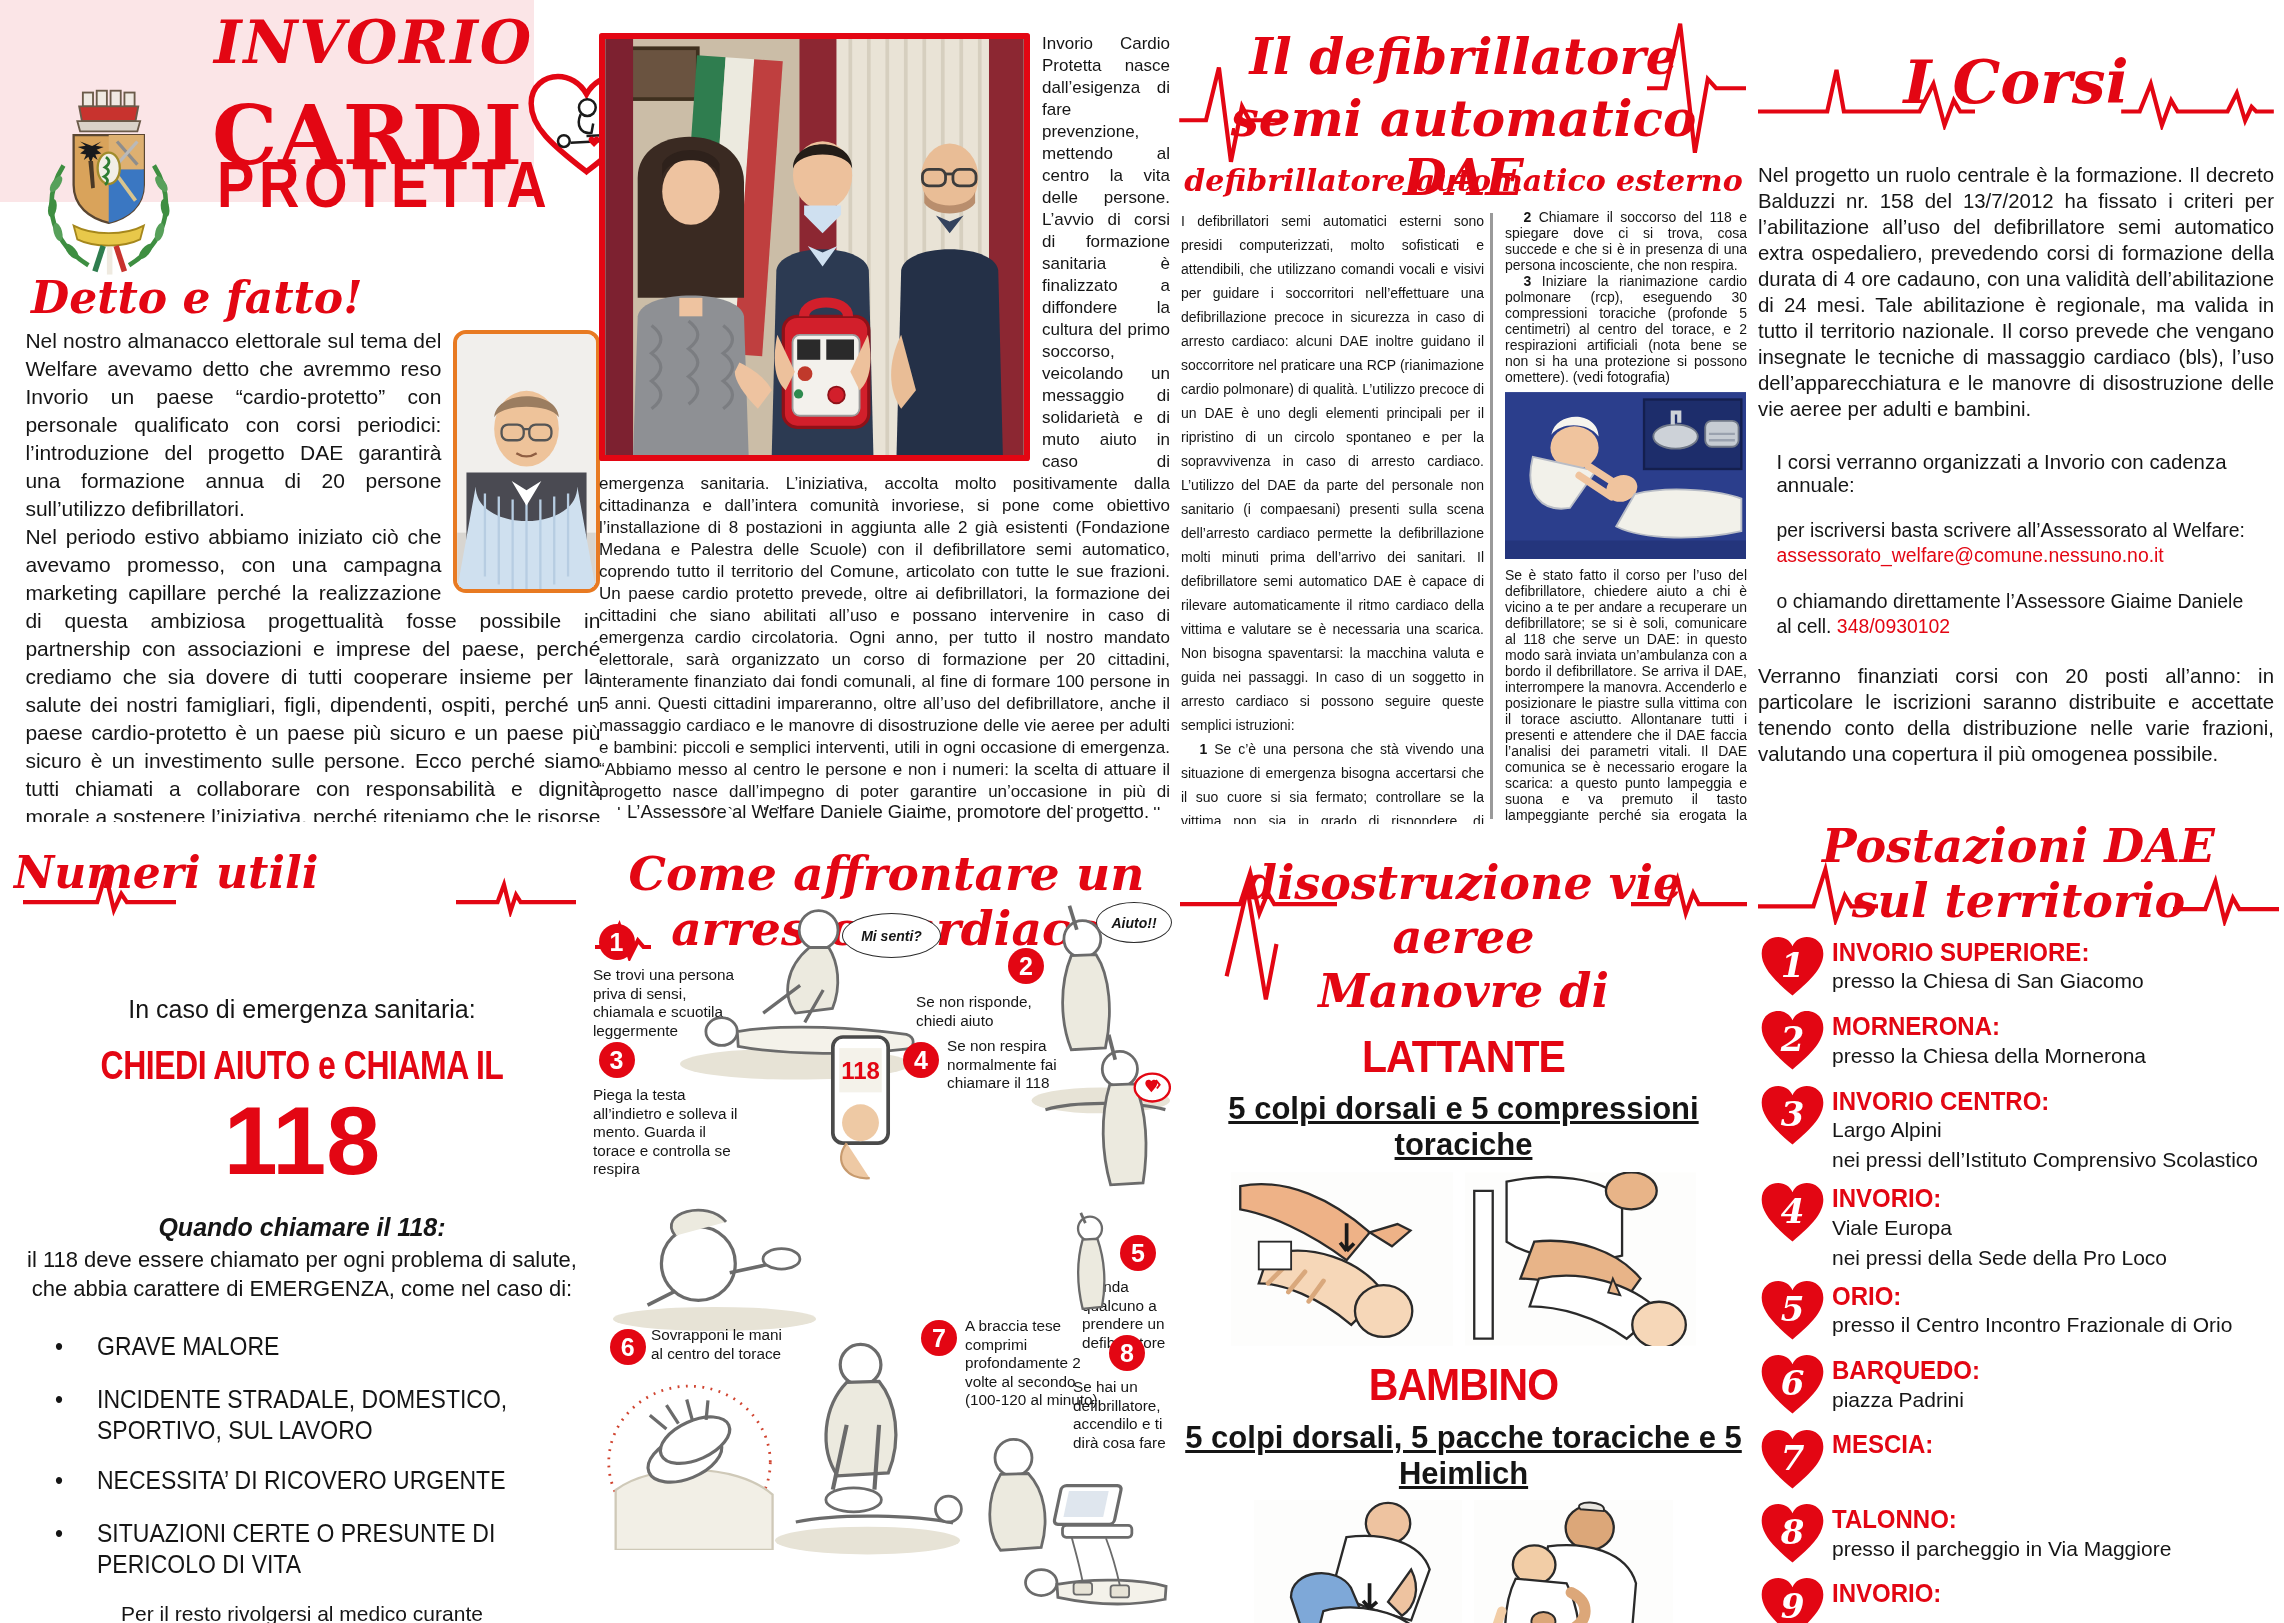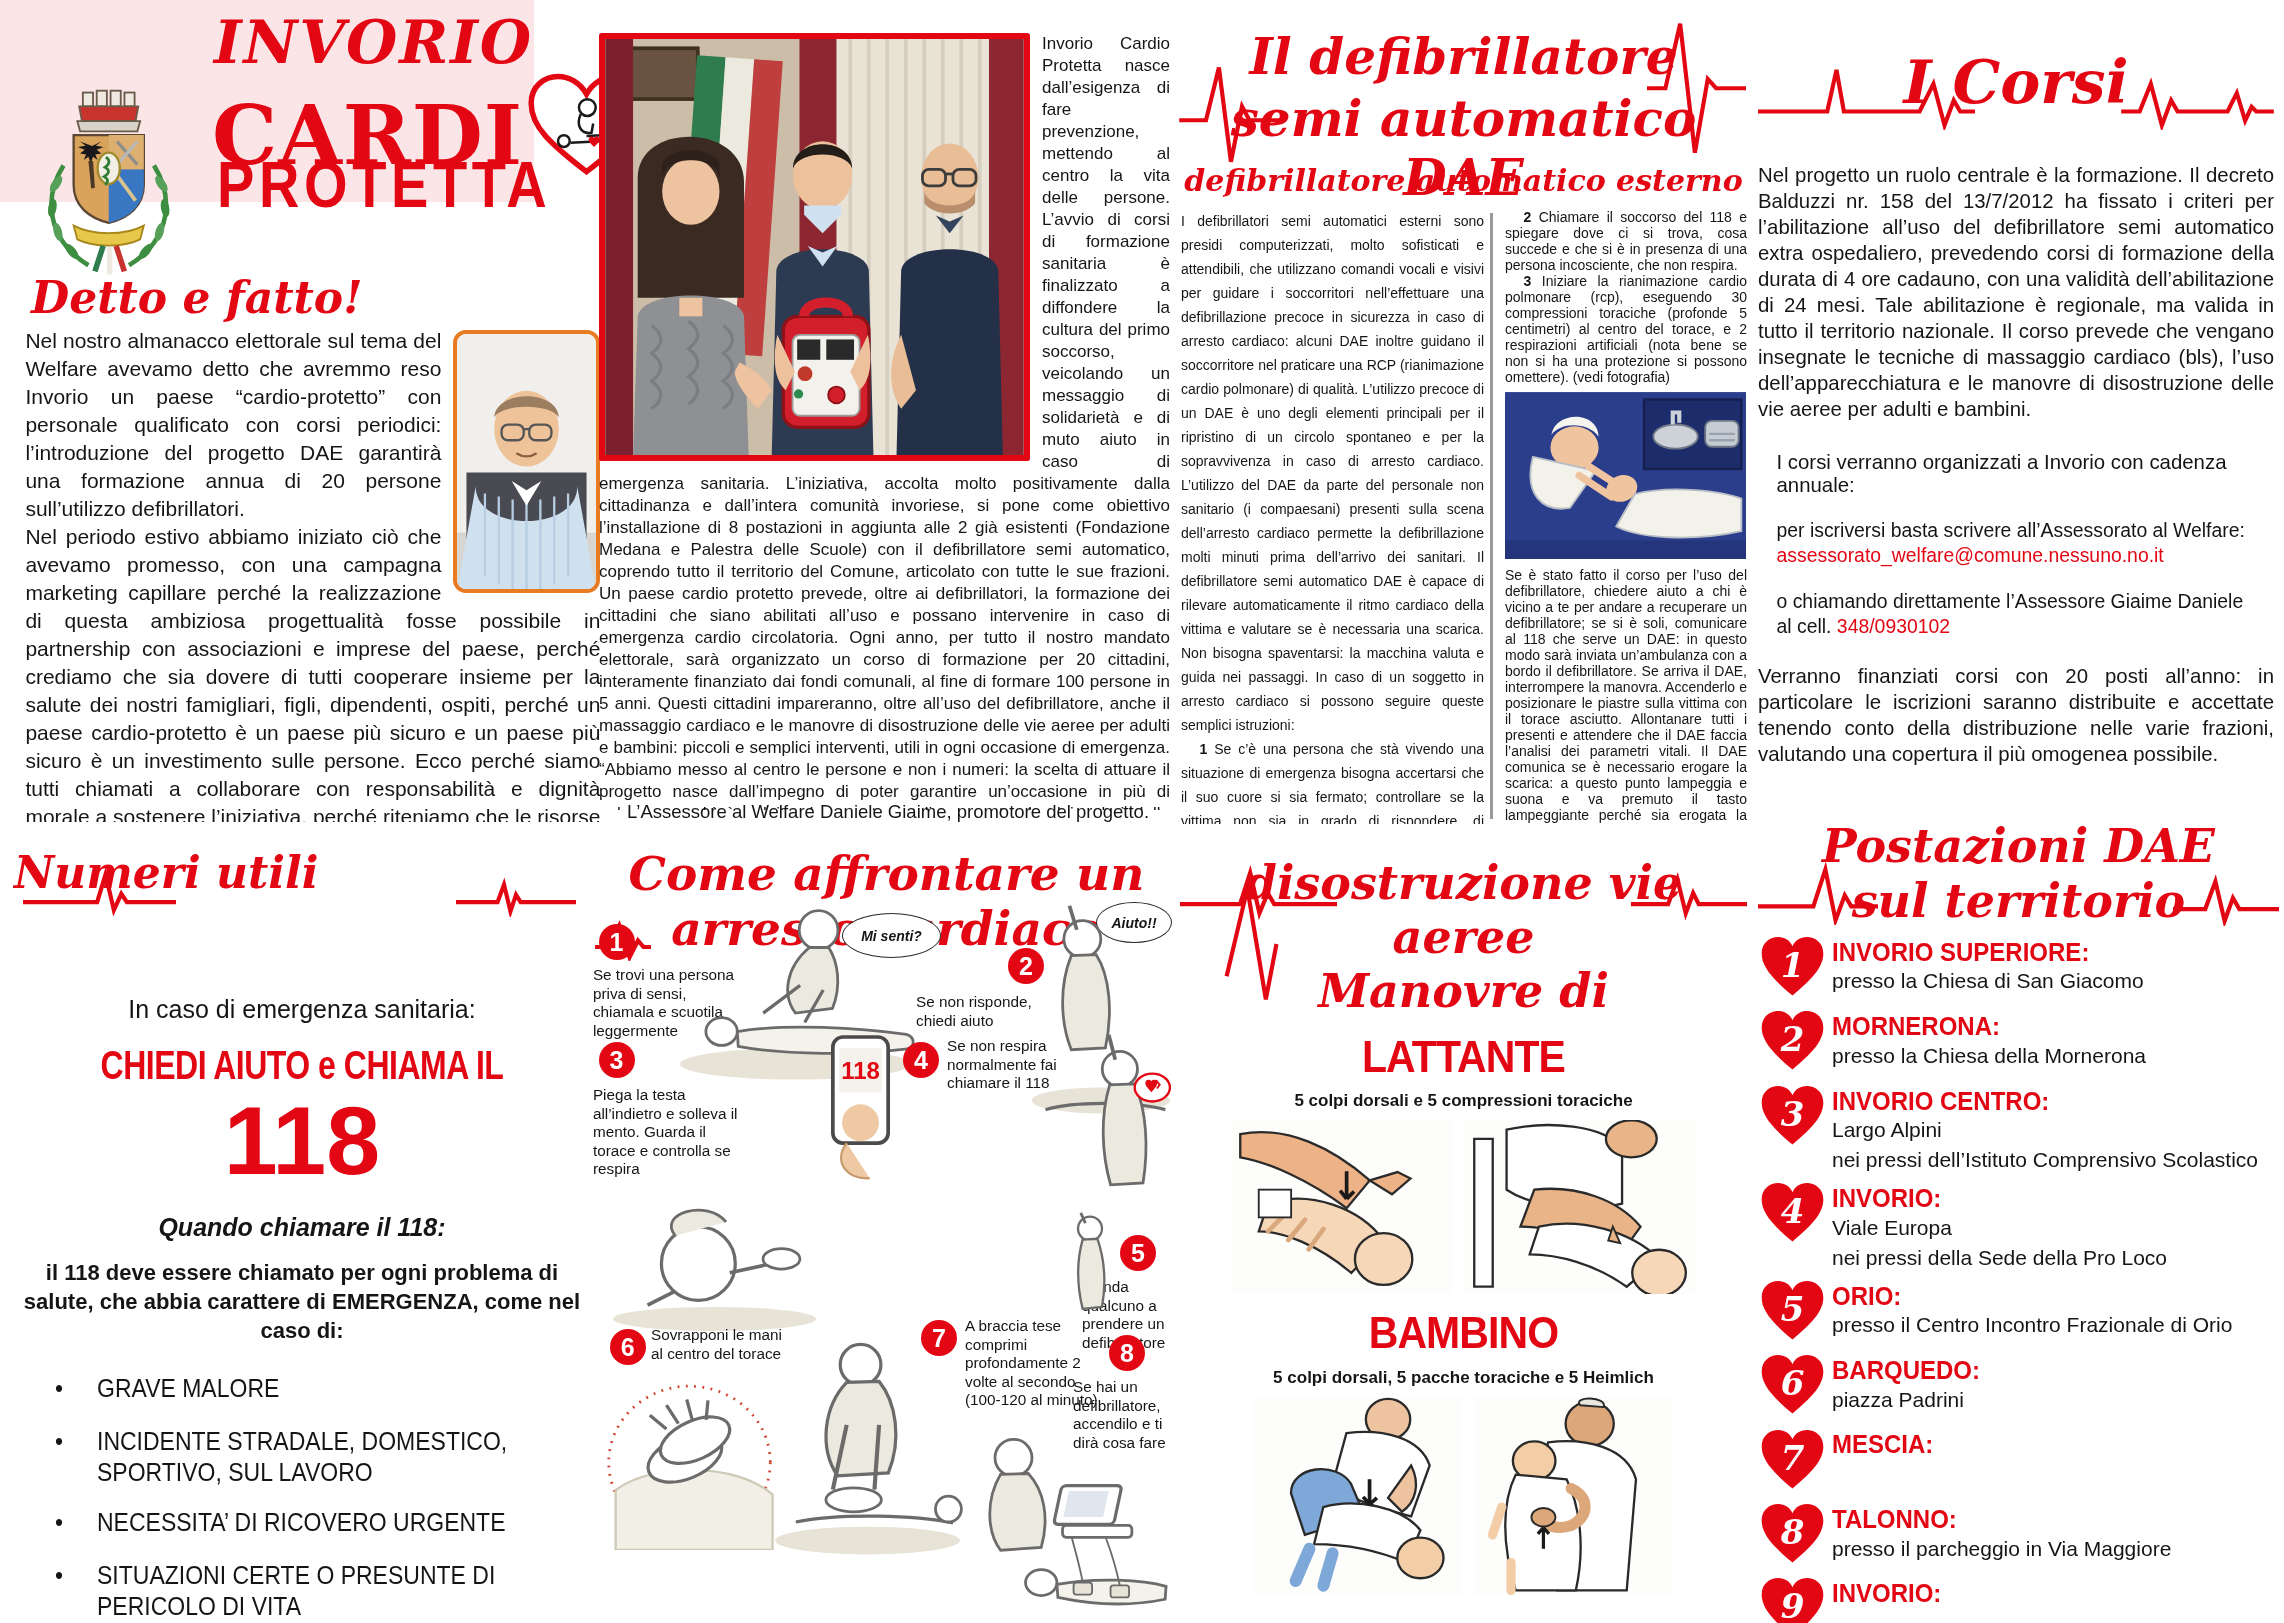--- a/index.html
+++ b/index.html
@@ -17,21 +17,21 @@
   .title-protetta{left:217px;top:147px;font-size:56px;font-family:"Liberation Sans",sans-serif;font-weight:bold;color:#e30613;letter-spacing:4.6px;transform:scaleY(1.15);transform-origin:top left;}
   .detto-head{left:31px;top:272px;font-size:44px;}
   .detto-text{left:25.4px;top:327px;width:575px;height:495px;font-size:21px;line-height:28px;overflow:hidden;}
   .portrait-float{float:right;width:139px;height:255px;margin:2.8px 0 8.3px 12px;border:4.6px solid #e87a22;border-radius:13px;overflow:hidden;background:#f2efe9;}
   .numeri{left:14px;top:847px;width:576px;height:759px;}
   .numeri-head{position:relative;text-align:left;font-size:44px;margin:0 0 0 0;}
   .n-intro{margin-top:97px;font-size:25px;text-align:center;}
   .n-call{margin-top:19.4px;font-size:32px;font-weight:bold;color:#e30613;text-align:center;letter-spacing:-0.5px;transform:scaleY(1.25);transform-origin:center top;}
   .n-118{margin-top:16.7px;font-size:97px;font-weight:bold;color:#e30613;text-align:center;line-height:88px;}
   .n-when-t{margin-top:28px;font-size:25px;font-weight:bold;font-style:italic;text-align:center;}
-  .n-when-x{margin-top:16px;font-size:22px;line-height:29px;text-align:center;font-weight:bold;}
+  .n-when-x{margin-top:3px;font-size:22px;line-height:29px;text-align:center;}
   .n-bullets{margin:28px 0 0 41px;}
   .n-b{display:flex;font-size:23px;line-height:28px;margin-bottom:25px;transform:scaleY(1.1);transform-origin:left top;}
   .n-b .dot{width:42px;font-size:23px;}
   .n-b .btx{width:472px;}
   .n-close{margin-top:9.3px;font-size:21px;line-height:29px;text-align:center;}
   
   .p2-intro{left:599px;top:33px;width:571px;height:777px;font-size:17px;line-height:22px;overflow:hidden;}
   .photo-float{float:left;width:419px;height:416px;margin:0 12px 4.6px 0;border:6px solid #e30613;border-radius:2.8px;overflow:hidden;background:#cbbda7;}
   .p2-caption{left:627px;top:801px;width:532px;font-size:18.5px;}
   .arresto-head1{left:602px;top:846px;width:569px;text-align:center;font-size:47px;}
@@ -51,21 +51,21 @@
   .dae-left{position:absolute;left:0;top:0;width:303px;height:615px;font-size:14px;line-height:24px;overflow:hidden;}
   .dae-right{position:absolute;left:324px;top:0;width:242px;height:615px;font-size:14px;line-height:16px;overflow:hidden;}
   .dae-div{position:absolute;left:309px;top:3.7px;width:3.2px;height:606px;background:#9a9a9a;}
   .dae-cols p{margin:0;}
   .bnum{font-weight:bold;}
   .rcp-photo{margin:6.5px 0 5.6px 0;}
   .manovre{left:1180px;top:851px;width:567px;height:772px;text-align:center;}
   .man-h1{font-size:46px;}
   .man-h2{font-size:46px;margin-top:4.6px;}
   .man-t1{margin-top:16.7px;font-size:41px;font-weight:bold;color:#e30613;letter-spacing:-0.9px;transform:scaleY(1.1);}
-  .man-sub{margin-top:10.2px;font-size:17px;font-weight:bold;}
+  .man-sub{margin-top:10.2px;font-size:31px;font-weight:bold;text-decoration:underline;}
   .man-row{margin-top:8.3px;display:flex;justify-content:center;gap:12px;}
   
   .corsi{left:1758px;top:28px;width:516px;height:768px;overflow:hidden;}
   .corsi-head{position:relative;height:106px;}
   .corsi-title{position:absolute;left:0;top:18.5px;width:100%;text-align:center;font-size:60px;}
   .c-p1{margin-top:28px;font-size:20.4px;line-height:26px;text-align:justify;}
   .c-line{margin-top:29px;font-size:20.4px;}
   .c-ind{margin-left:18.5px;}
   .c-sm{margin-top:21px;font-size:19.4px;line-height:25px;}
   .c-p{margin-top:24px;font-size:20.4px;line-height:26px;text-align:justify;}

